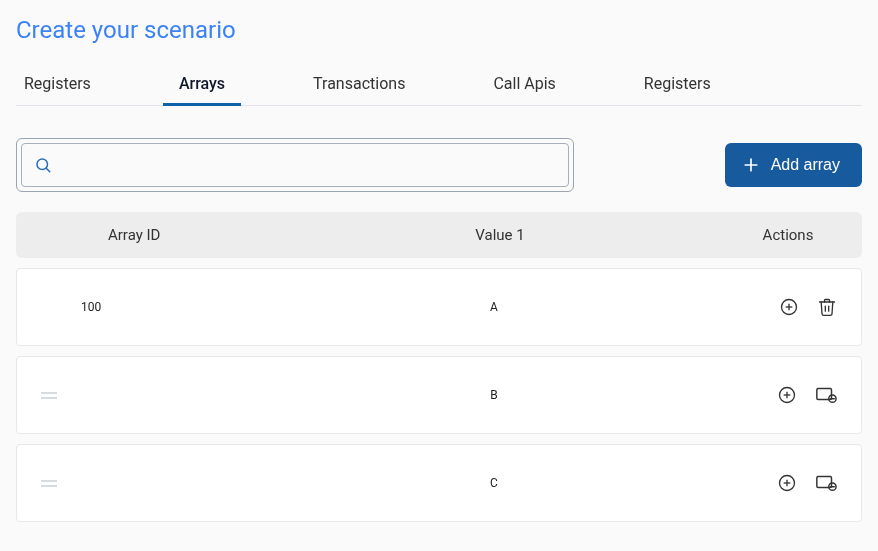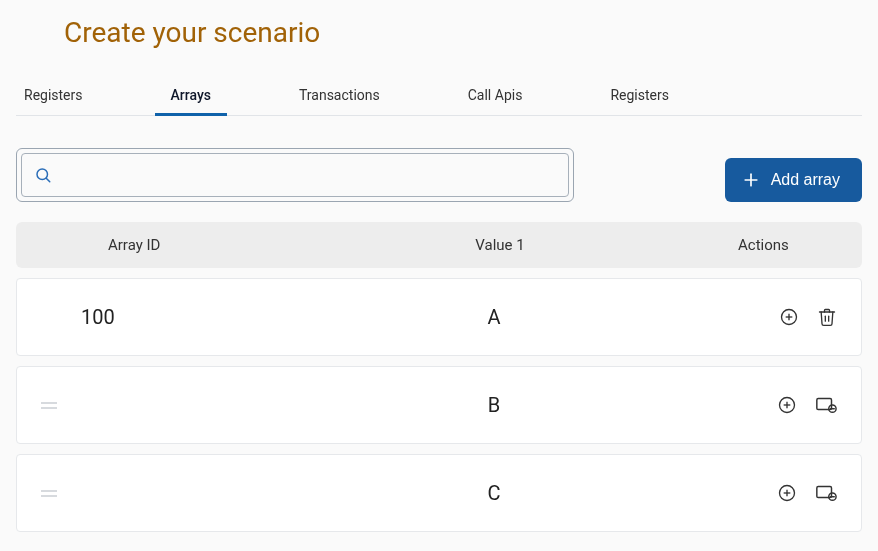--- a/index.html
+++ b/index.html
@@ -6,57 +6,55 @@
   body {
     font-family: -apple-system, BlinkMacSystemFont, "Segoe UI", Roboto, Helvetica, Arial, sans-serif;
     background: #fafafa;
     color: #1f2937;
     width: 878px;
     height: 551px;
     overflow: hidden;
     padding: 16px 16px 0 16px;
   }
   .page-title {
-    font-size: 28px;
+    font-size: 24px;
     font-weight: 400;
-    color: #a16207;
+    color: #3b82f6;
     margin-bottom: 24px;
-    margin-left: 48px;
   }
   .tabs {
     display: flex;
     gap: 84px;
     border-bottom: 1px solid #e1e4e8;
     padding-left: 6px;
   }
   .tab {
-    font-size: 14px;
+    font-size: 16px;
     color: #333;
     padding: 6px 2px 12px 2px;
     cursor: pointer;
     position: relative;
-    margin-top: 8px;
   }
   .tab.active {
     color: #0f172a;
     font-weight: 500;
   }
   .tab.active::after {
     content: "";
     position: absolute;
     left: -14px;
     right: -14px;
     bottom: -1px;
     height: 3px;
     background: #0f62aa;
   }
   .toolbar {
     display: flex;
     justify-content: space-between;
-    align-items: flex-end;
+    align-items: center;
     margin-top: 32px;
     margin-bottom: 20px;
   }
   .search-wrap {
     border: 1px solid #9aa5b1;
     border-radius: 6px;
     padding: 4px;
     width: 558px;
   }
   .search-inner {
@@ -109,21 +107,21 @@
   .col-actions { width: 100px; text-align: right; }
   .row {
     background: #fff;
     border: 1px solid #e6e8eb;
     border-radius: 4px;
     display: flex;
     align-items: center;
     height: 78px;
     padding: 0 24px;
     margin-top: 10px;
-    font-size: 20px;
+    font-size: 12px;
     color: #222;
   }
   .drag-handle {
     color: #d7dade;
     font-size: 12px;
     letter-spacing: 1px;
     line-height: 4px;
     display: flex;
     flex-direction: column;
     gap: 3px;
@@ -139,21 +137,21 @@
   .icon-btn {
     background: none;
     border: none;
     padding: 0;
     cursor: pointer;
     color: #333;
     display: flex;
     align-items: center;
   }
   .thead .col-id { padding-left: 16px; }
-  .thead .col-actions { text-align:left; }
+  .thead .col-actions { text-align:center; }
 </style>
 </head>
 <body>
 
 <h1 class="page-title">Create your scenario</h1>
 
 <div class="tabs">
   <div class="tab">Registers</div>
   <div class="tab active">Arrays</div>
   <div class="tab">Transactions</div>

